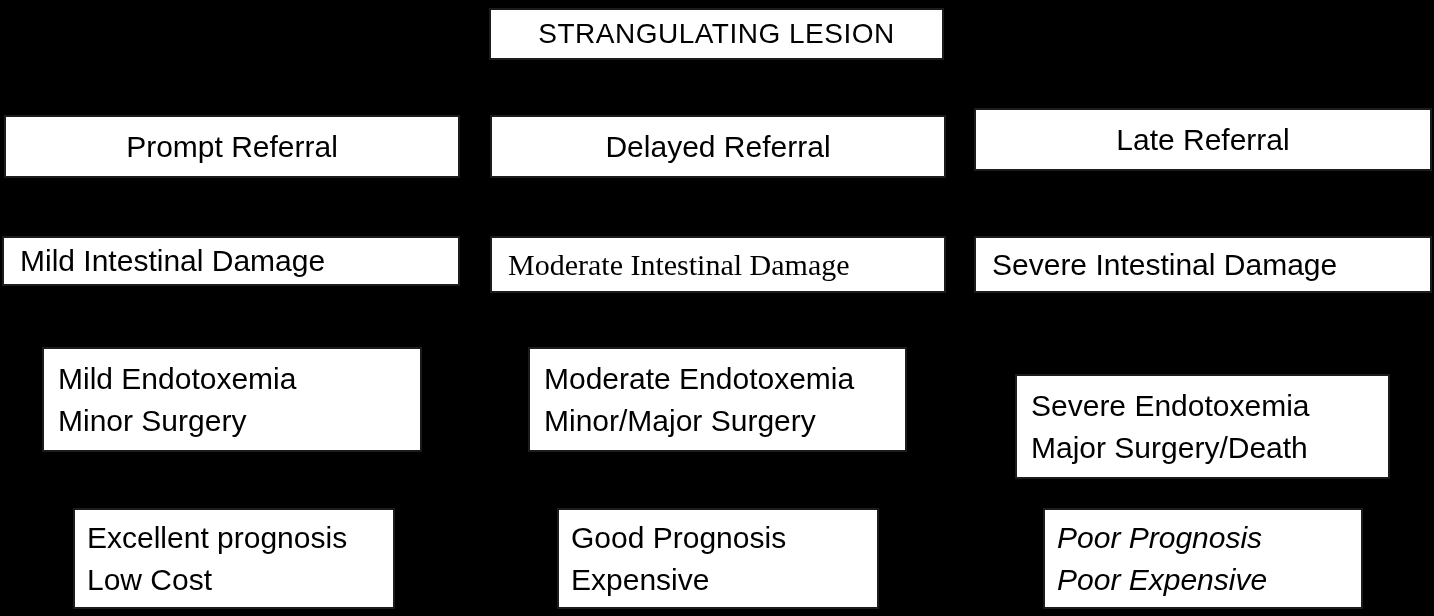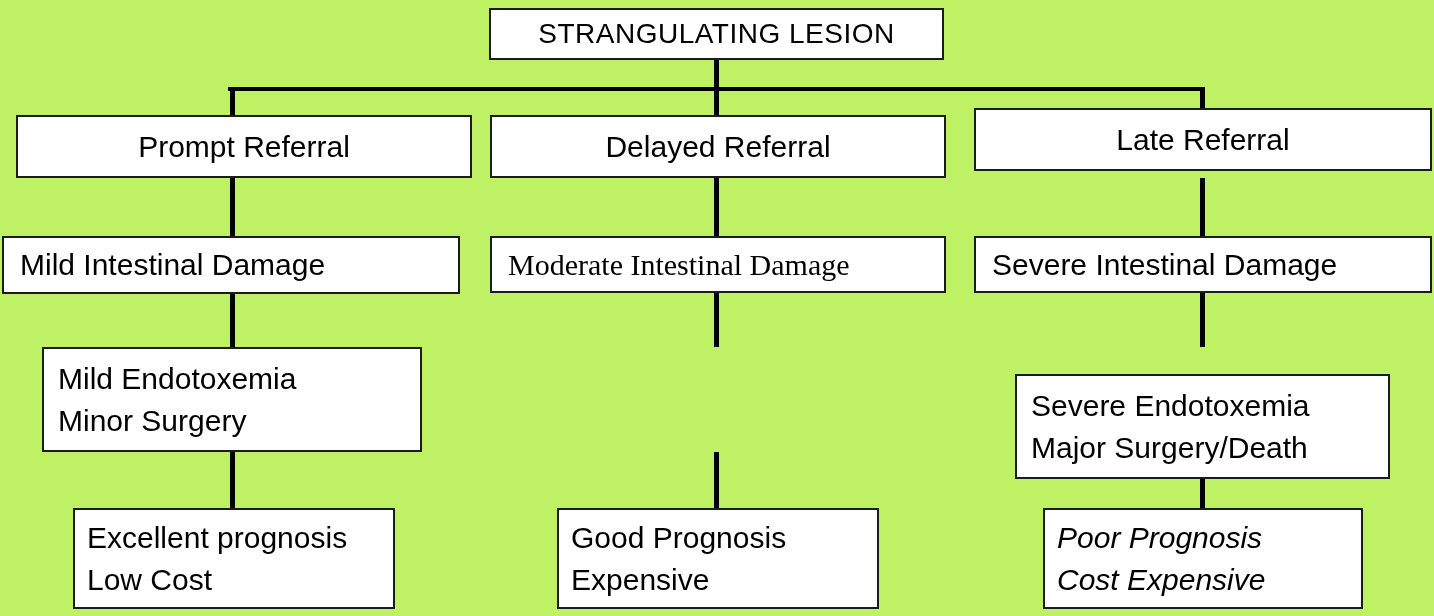--- a/index.html
+++ b/index.html
@@ -1,20 +1,20 @@
 <!DOCTYPE html>
 <html><head>
 <meta charset="utf-8">
 <style>
   html, body { margin: 0; padding: 0; background: #ffffff; }
   #canvas {
     position: relative;
     width: 1434px;
     height: 616px;
-    background: #bef264;
+    background: #000000;
     font-family: "Liberation Sans", sans-serif;
     color: #000000;
     overflow: hidden;
   }
   .box {
     position: absolute;
     box-sizing: border-box;
     background: #ffffff;
     border: 2px solid #1c1c1c;
     display: flex;
@@ -30,26 +30,26 @@
     align-items: flex-start;
     justify-content: center;
     line-height: 42px;
   }
   .line { position: absolute; background: #000000; }
 
   
   #b-root { left: 489px; top: 8px;  width: 455px; height: 52px; font-size: 28px; letter-spacing: 0.5px; }
 
   
-  #b-ref-0 { left: 4px;   top: 115px; width: 456px; height: 63px; margin-left: 12px; }
+  #b-ref-0 { left: 4px;   top: 115px; width: 456px; height: 63px; }
   #b-ref-1 { left: 490px; top: 115px; width: 456px; height: 63px; }
   #b-ref-2 { left: 974px; top: 108px; width: 458px; height: 63px; }
 
   
-  #b-dam-0 { left: 2px;   top: 236px; width: 458px; height: 58px; }
+  #b-dam-0 { left: 2px;   top: 236px; width: 458px; height: 50px; }
   #b-dam-1 { left: 490px; top: 236px; width: 456px; height: 57px; font-family: Liberation Serif, serif; }
   #b-dam-2 { left: 974px; top: 236px; width: 458px; height: 57px; }
 
   
   #b-end-0 { left: 42px;   top: 347px; width: 380px; height: 105px; padding-left: 14px; justify-content: center; }
   #b-end-1 { left: 528px;  top: 347px; width: 379px; height: 105px; padding-left: 14px; }
   #b-end-2 { left: 1015px; top: 347px; width: 375px; height: 105px; padding-left: 14px; margin-top: 27px; }
 
   
   #b-pro-0 { left: 73px;   top: 508px; width: 322px; height: 101px; padding-left: 12px; }
@@ -103,31 +103,35 @@
   <div class="box center" id="b-ref-2">Late Referral</div>
 
   <div class="box leftpad" id="b-dam-0">Mild Intestinal Damage</div>
   <div class="box leftpad" id="b-dam-1">Moderate Intestinal Damage</div>
   <div class="box leftpad" id="b-dam-2">Severe Intestinal Damage</div>
 
   <div class="box two-line" id="b-end-0">
     <span>Mild Endotoxemia</span>
     <span>Minor Surgery</span>
   </div>
+  <div class="box two-line" id="b-end-1">
+    <span>Moderate Endotoxemia</span>
+    <span>Minor/Major Surgery</span>
+  </div>
   <div class="box two-line" id="b-end-2">
     <span>Severe Endotoxemia</span>
     <span>Major Surgery/Death</span>
   </div>
 
   <div class="box two-line" id="b-pro-0">
     <span>Excellent prognosis</span>
     <span>Low Cost</span>
   </div>
   <div class="box two-line" id="b-pro-1">
     <span>Good Prognosis</span>
     <span>Expensive</span>
   </div>
   <div class="box two-line" id="b-pro-2">
     <span>Poor Prognosis</span>
-    <span>Cost Expensive</span>
+    <span>Poor Expensive</span>
   </div>
 
 </div>
 
 </body></html>

